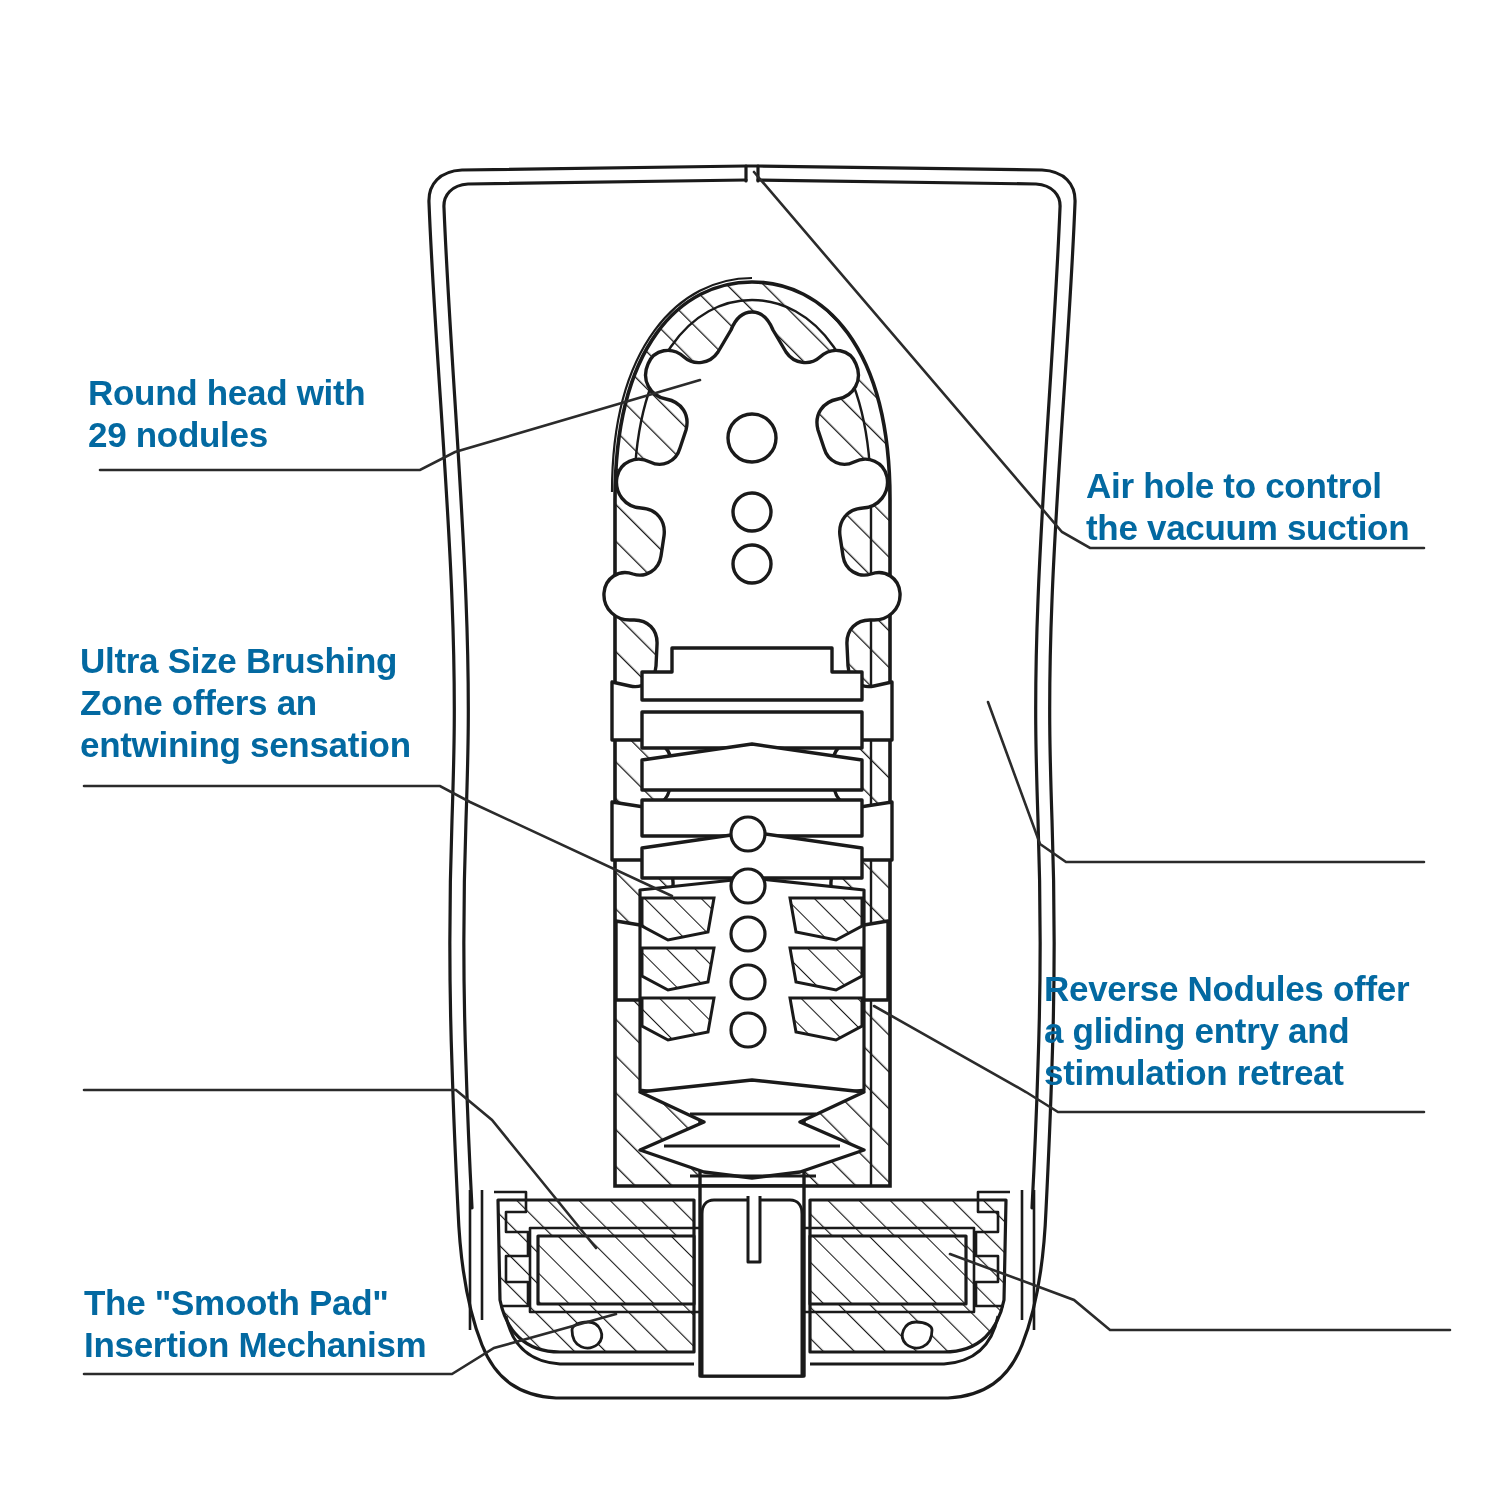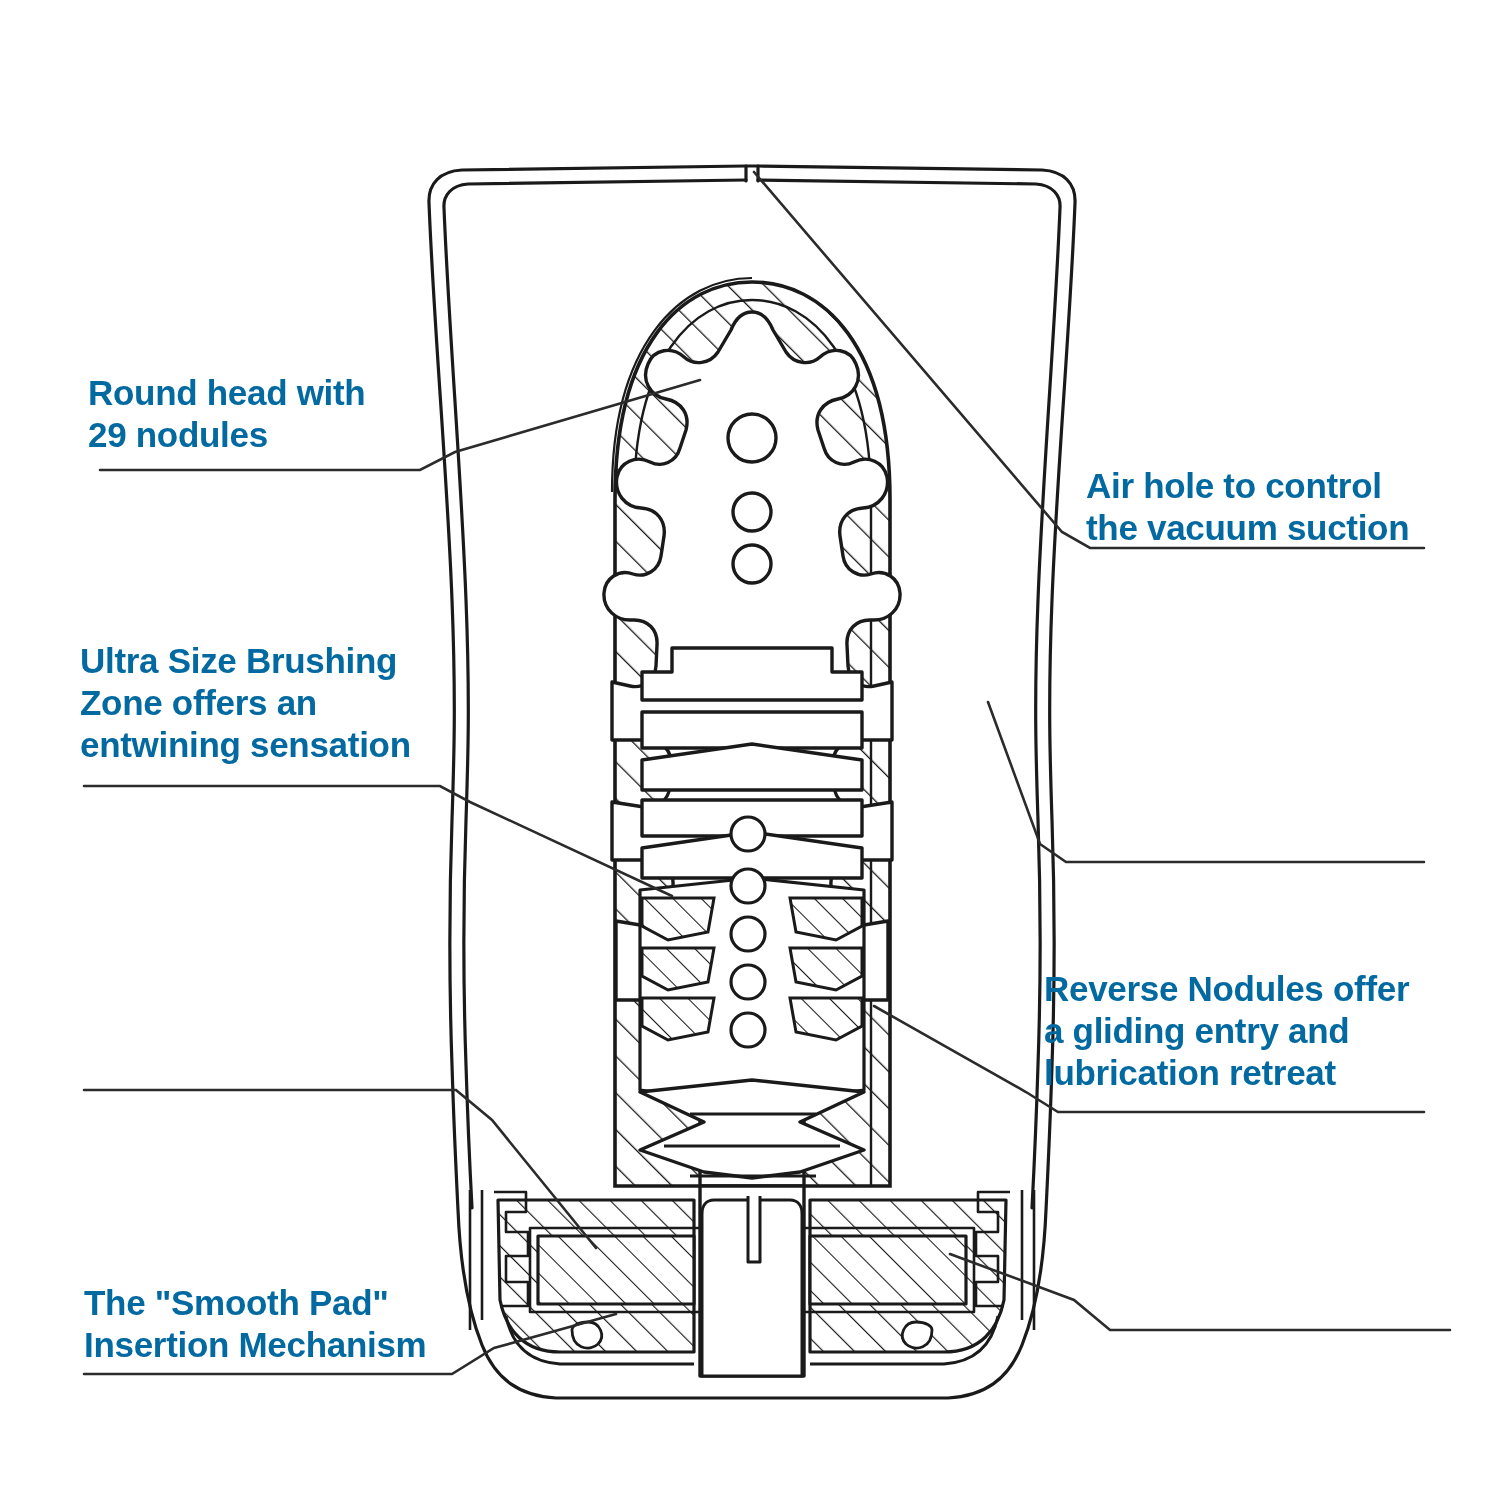--- a/index.html
+++ b/index.html
@@ -302,16 +302,16 @@
 
 <div class="callout left" style="left:84px;top:1282px;width:420px;">The "Smooth Pad"
 Insertion Mechanism</div>
 
 <div class="callout right" style="left:1086px;top:452px;width:400px;margin-top:13px;">Air hole to control
 the vacuum suction</div>
 
 
 <div class="callout right" style="left:1044px;top:968px;width:430px;">Reverse Nodules offer
 a gliding entry and
-lubrication retreat</div>
+stimulation retreat</div>
 
 
 </div>
 
 </body></html>

